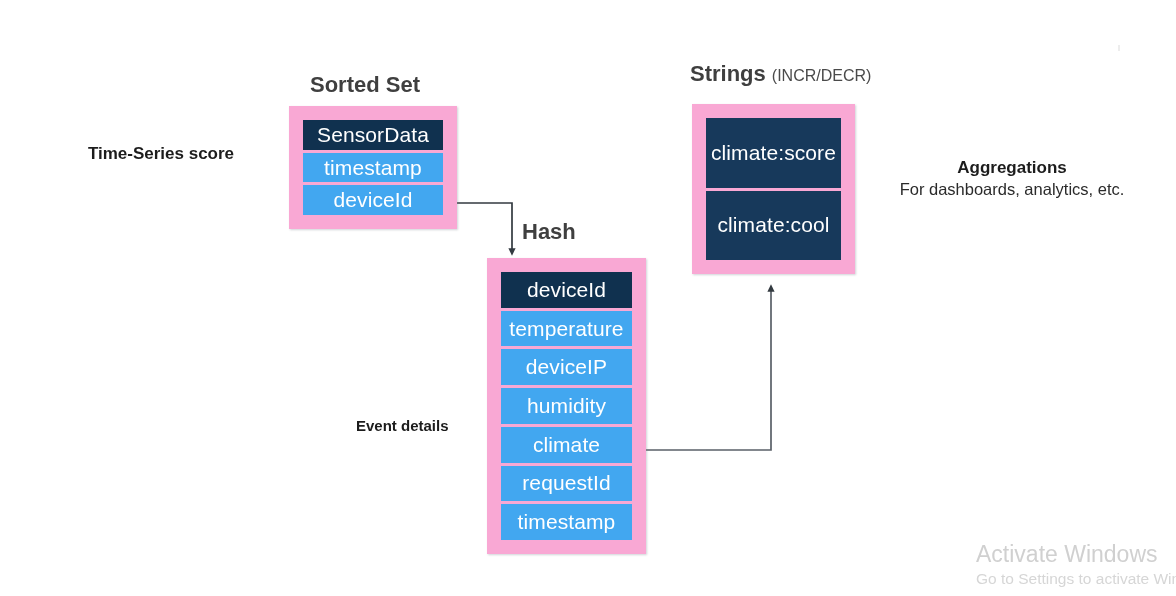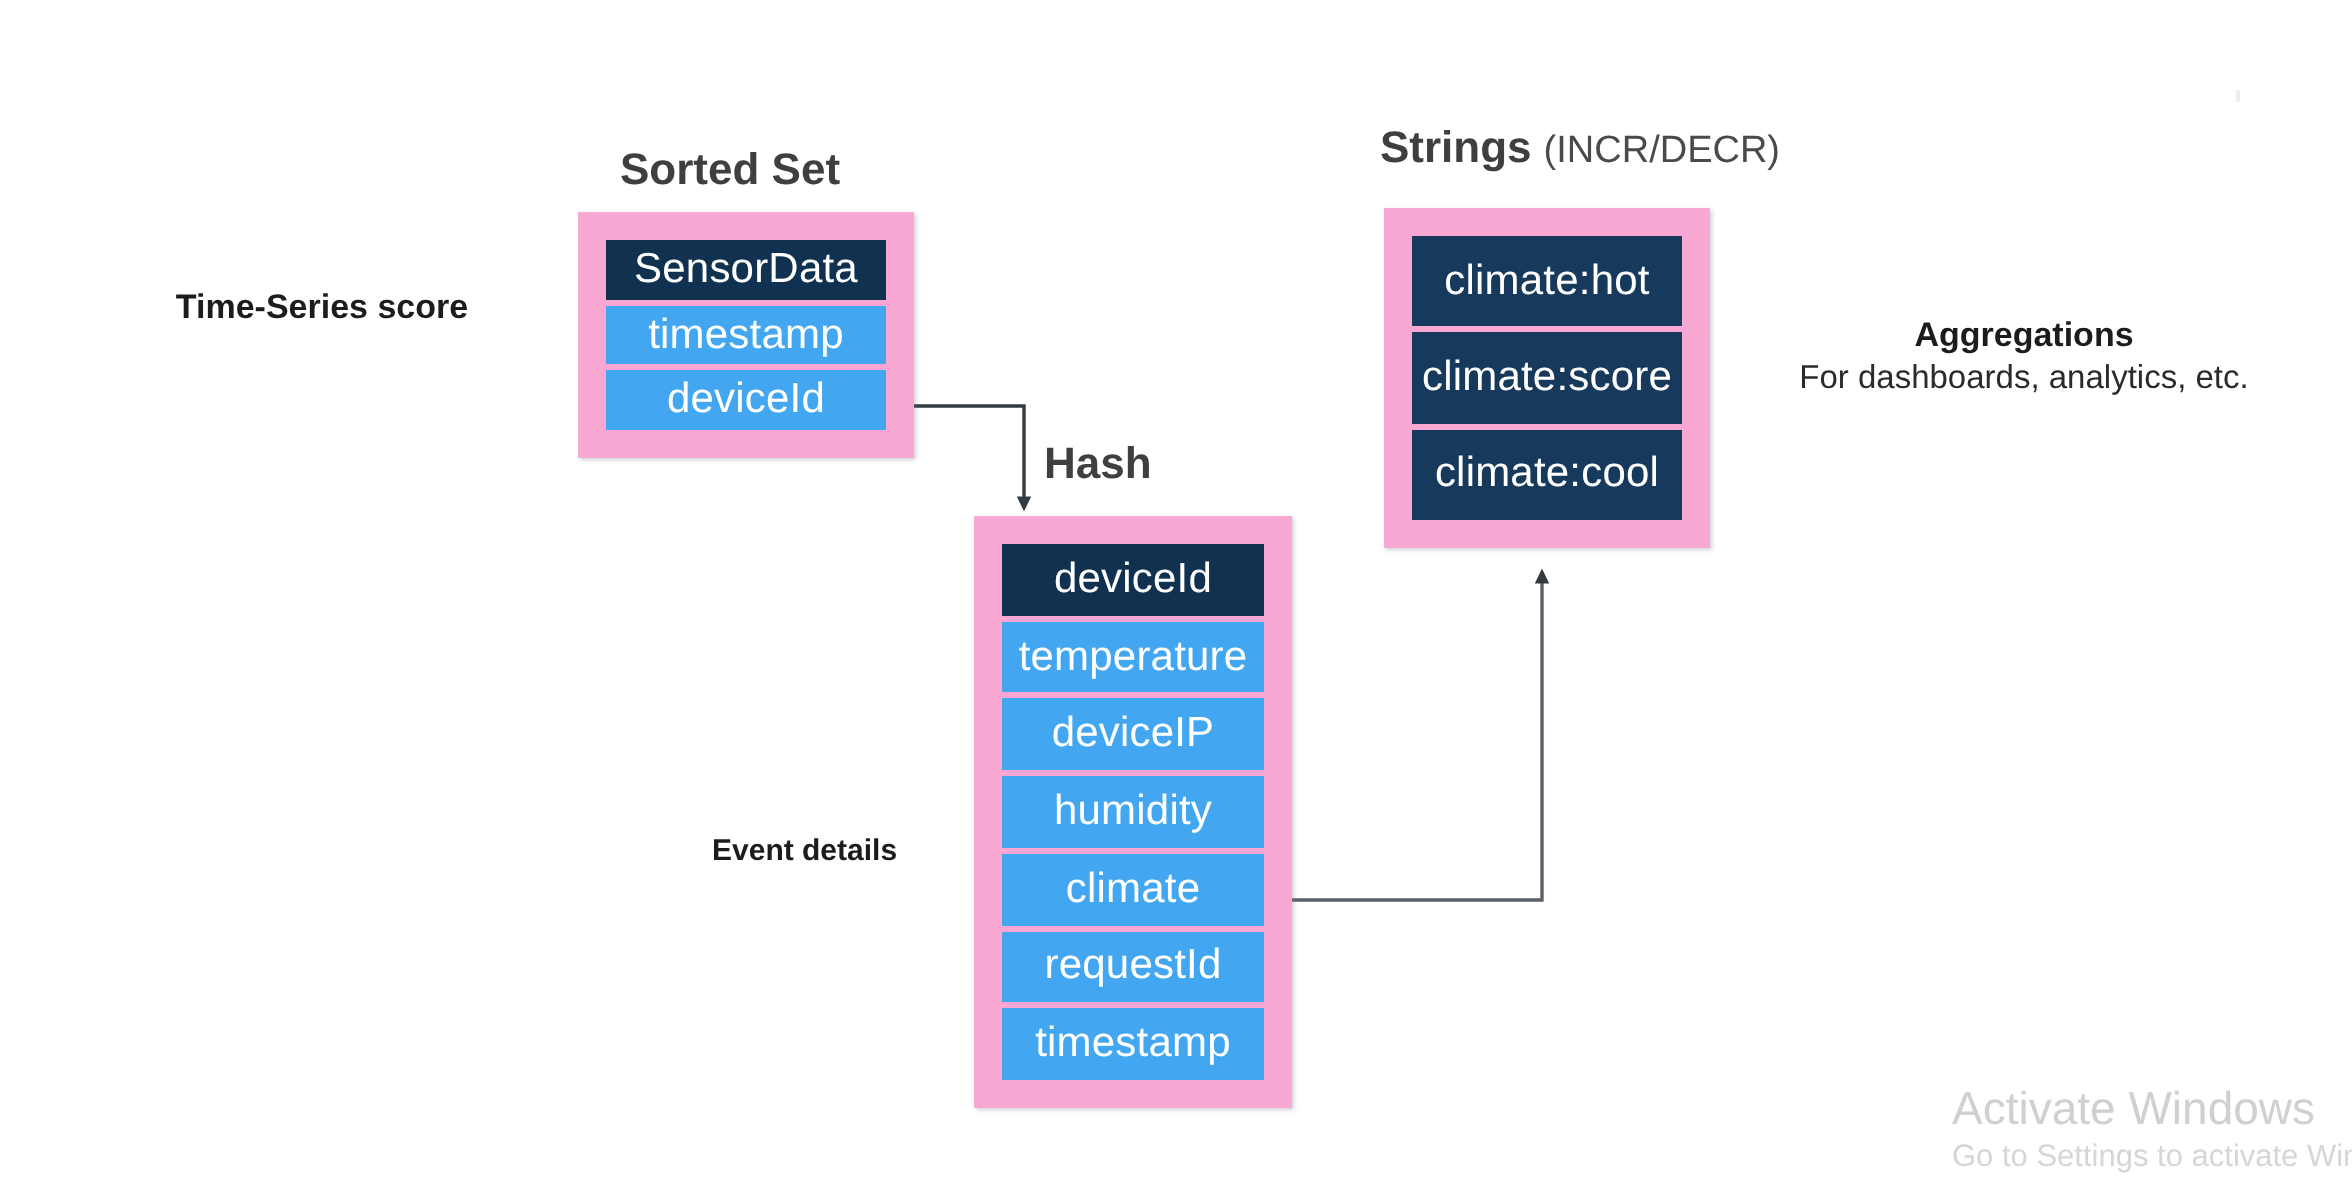--- a/index.html
+++ b/index.html
@@ -29,21 +29,21 @@
   
   .section-title {
     font-weight: bold;
     color: #3f3f3f;
     font-size: 22px;
     white-space: nowrap;
     line-height: 1;
   }
   .section-title .sub {
     font-weight: normal;
-    font-size: 19px;
+    font-size: 16px;
     color: #4a4a4a;
   }
 
   
   .annotation {
     text-align: center;
     white-space: nowrap;
     color: #222222;
     line-height: 1.22;
   }
@@ -155,21 +155,20 @@
     <div class="row blue">climate</div>
     <div class="row blue">requestId</div>
     <div class="row blue">timestamp</div>
   </div>
 
   <div class="section-title abs" style="left:690px; top:63px;">
     <span>Strings</span><span class="sub" style="margin-left:6px;">(INCR/DECR)</span>
   </div>
 
   <div class="stack abs" id="strings-stack" style="left:692px; top:104px; width:163px; height:170px;">
-    <div class="row navy">climate:hot</div>
     <div class="row navy">climate:score</div>
     <div class="row navy">climate:cool</div>
   </div>
 
   <div class="annotation abs" style="left:30px; top:144px; width:262px;">
     <span class="ann-title">Time-Series score</span>
   </div>
 
   <div class="annotation abs" style="left:872px; top:158px; width:280px;">
     <span class="ann-title">Aggregations</span>

